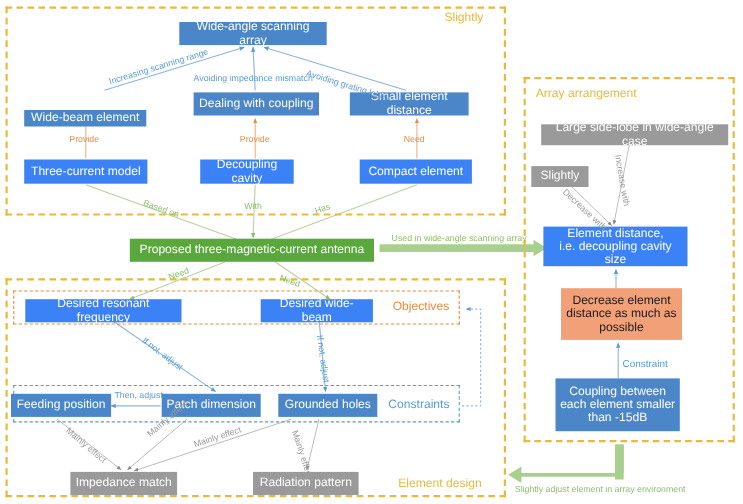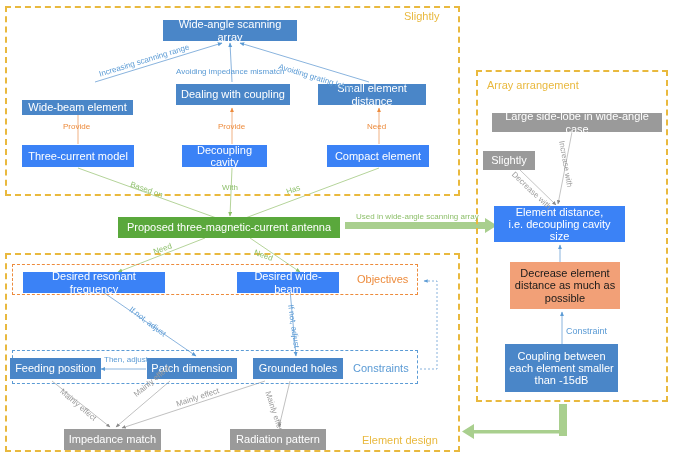--- a/index.html
+++ b/index.html
@@ -188,14 +188,15 @@
   </div>
 
   <div class="node n-salmon" style="left:510px;top:262px;width:110px;height:47px;">Decrease element distance as much as possible</div>
 
   <div class="node n-blue" style="left:505px;top:344px;width:113px;height:48px;">Coupling between each element smaller than -15dB</div>
 
   <div class="etext t-gray" style="left:566px;top:140px;transform:rotate(80deg);">Increase with</div>
   <div class="etext t-gray" style="left:516px;top:170px;transform:rotate(43deg);">Decrease with</div>
   <div class="etext t-blue" style="left:566px;top:326px;font-size:9px;">Constraint</div>
 
+  <div class="etext t-greenlabel" style="left:468px;top:440px;">Slightly adjust element in array environment</div>
 
 </div>
 
 </body></html>

